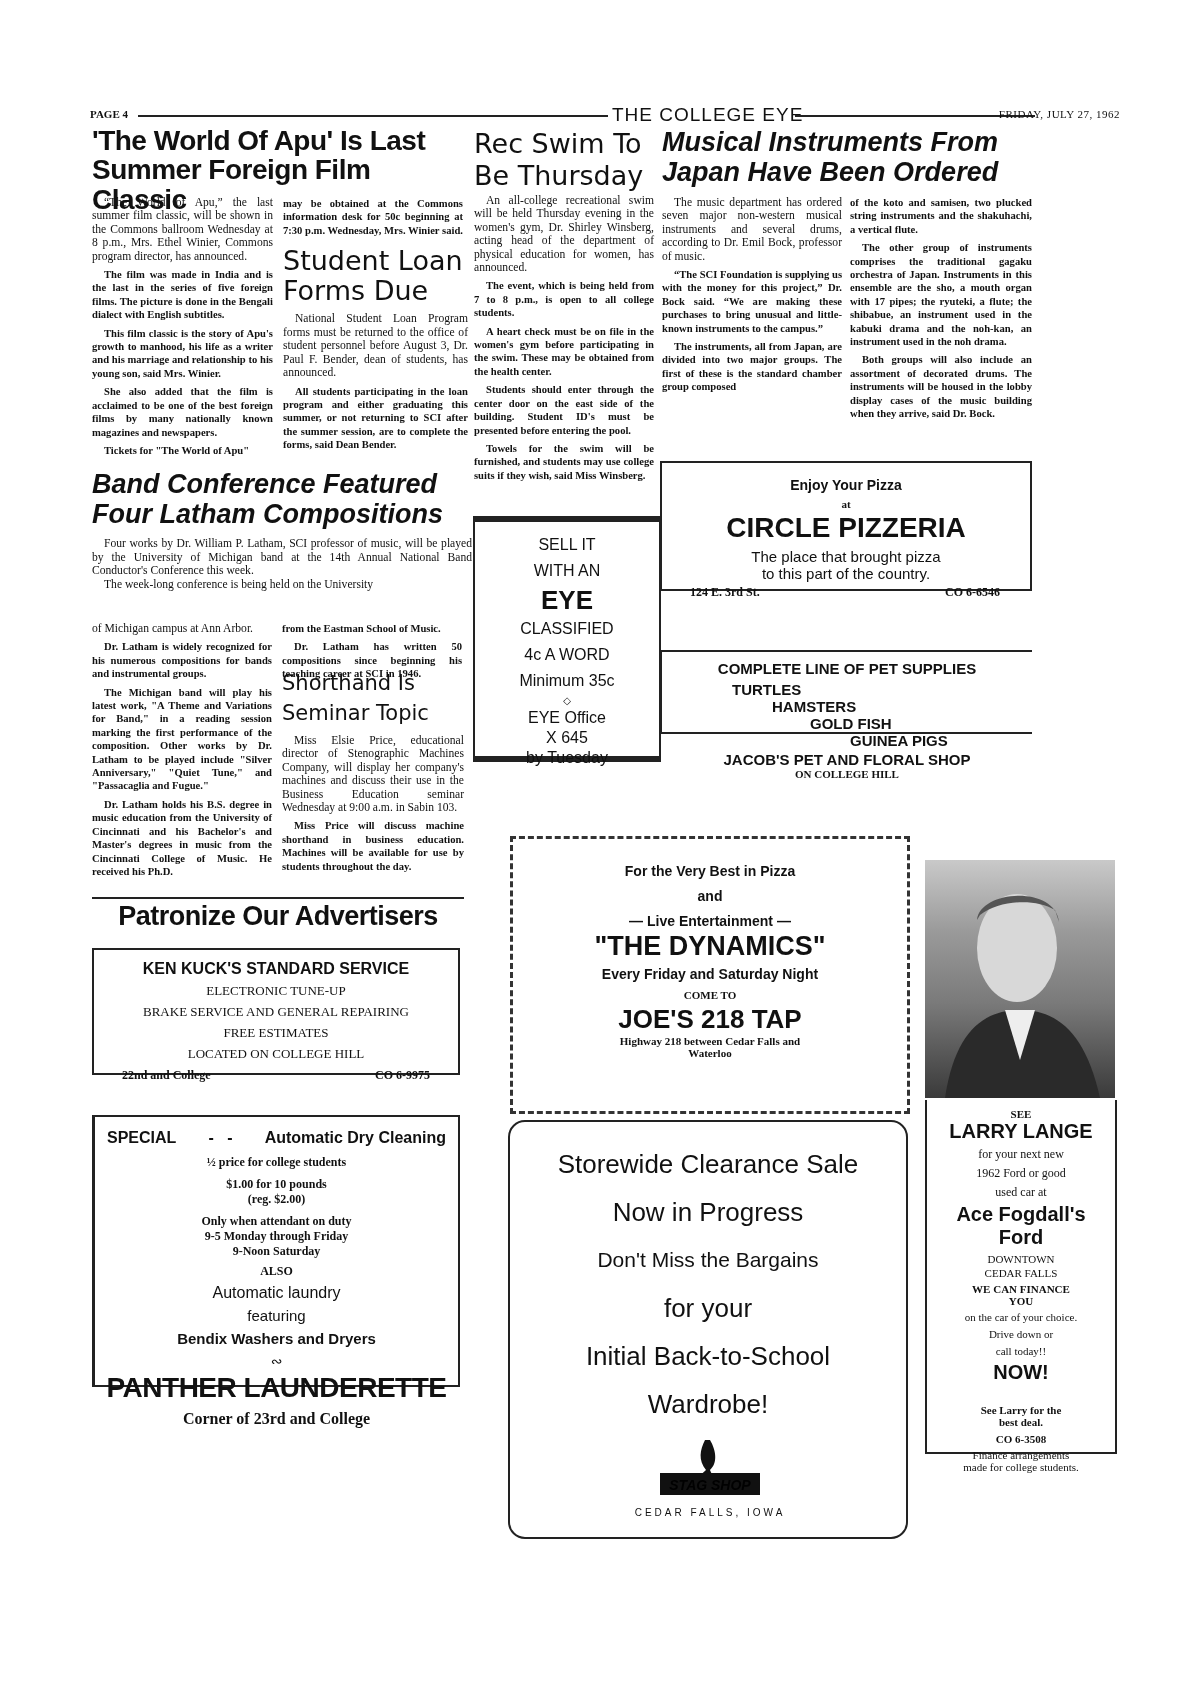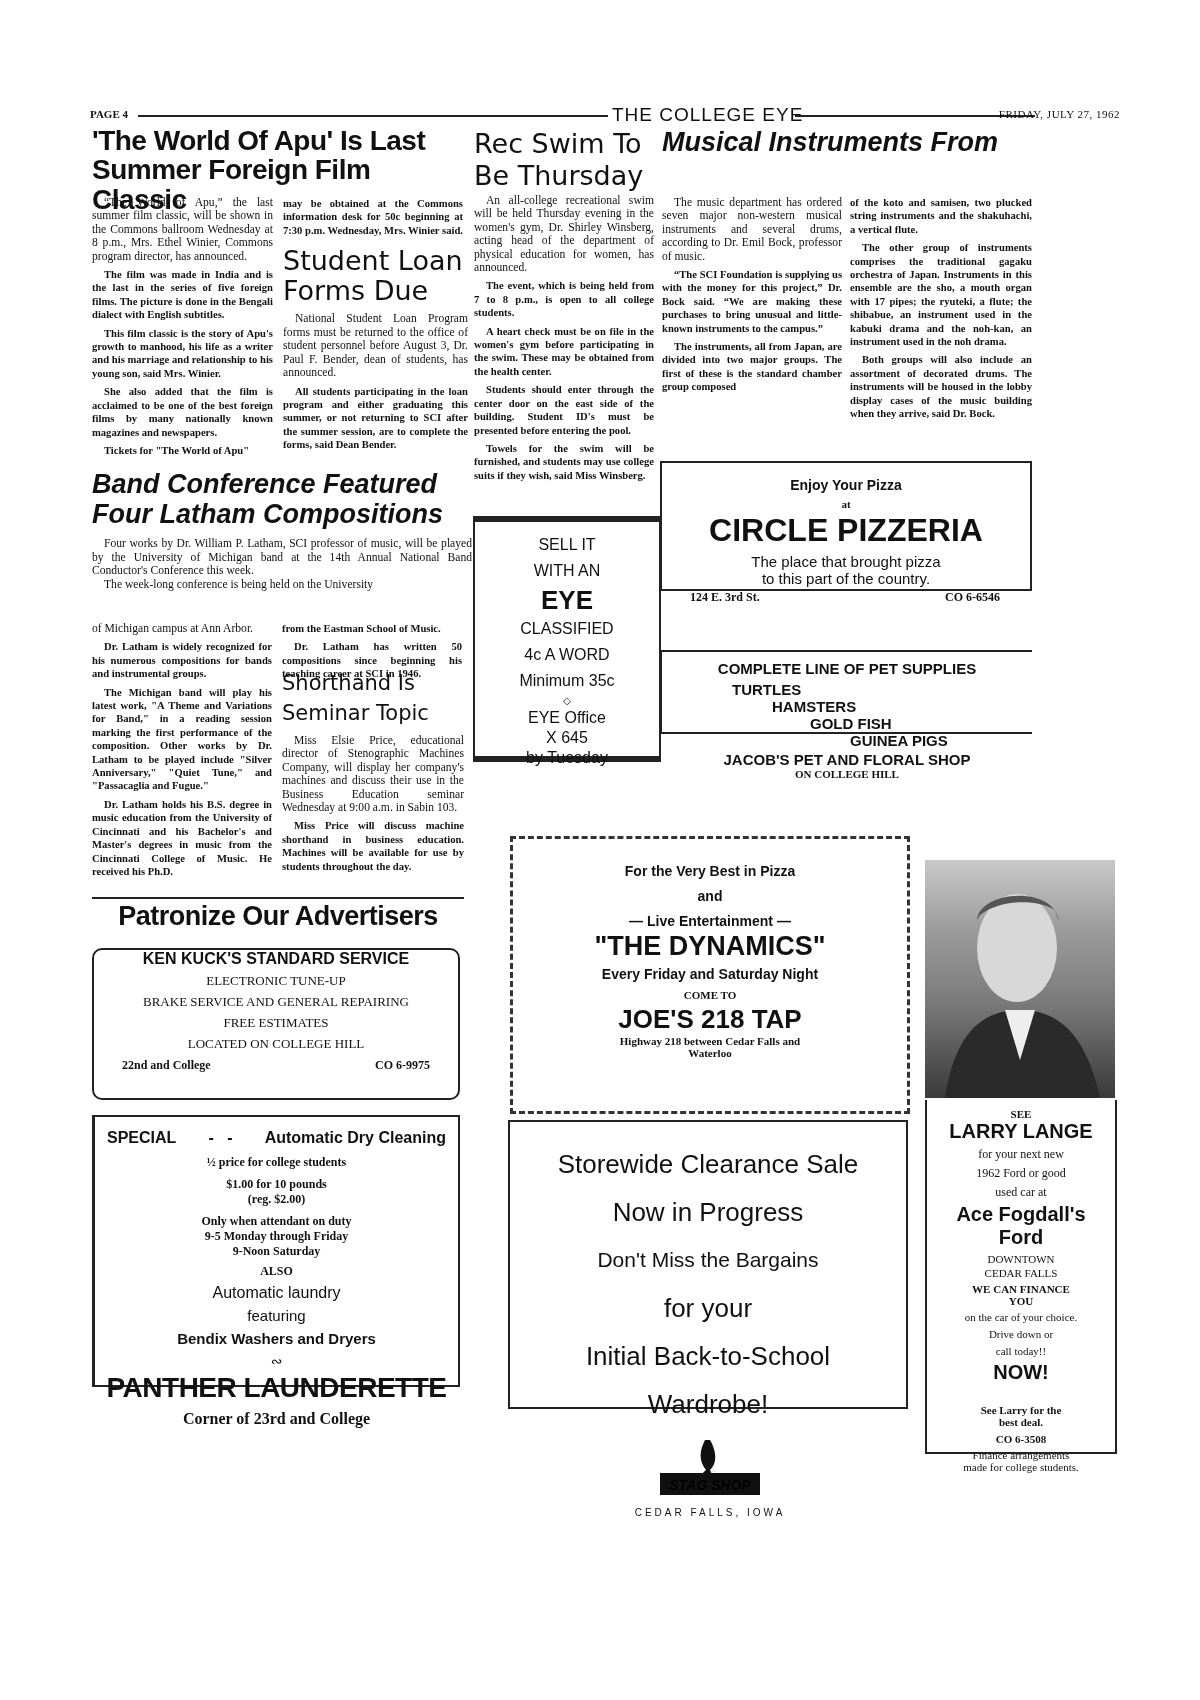--- a/index.html
+++ b/index.html
@@ -75,20 +75,21 @@
     <p class="b">The event, which is being held from 7 to 8 p.m., is open to all college students.</p>
     <p class="b">A heart check must be on file in the women's gym before participating in the swim. These may be obtained from the health center.</p>
     <p class="b">Students should enter through the center door on the east side of the building. Student ID's must be presented before entering the pool.</p>
     <p class="b">Towels for the swim will be furnished, and students may use college suits if they wish, said Miss Winsberg.</p>
   </div>
 </div>
 
 <div class="abs" style="left:662px;top:128px;width:470px;">
   <h1 class="hl-ital" style="font-size:27px;">
     <span>Musical Instruments From</span><br>
+    <span>Japan Have Been Ordered</span>
   </h1>
 </div>
 <div class="abs body" style="left:662px;top:196px;width:180px;">
   <p>The music department has ordered seven major non-western musical instruments and several drums, according to Dr. Emil Bock, professor of music.</p>
   <p class="b">“The SCI Foundation is supplying us with the money for this project,” Dr. Bock said. “We are making these purchases to bring unusual and little-known instruments to the campus.”</p>
   <p class="b">The instruments, all from Japan, are divided into two major groups. The first of these is the standard chamber group composed</p>
 </div>
 <div class="abs body" style="left:850px;top:196px;width:182px;">
   <p class="b" style="text-indent:0">of the koto and samisen, two plucked string instruments and the shakuhachi, a vertical flute.</p>
   <p class="b">The other group of instruments comprises the traditional gagaku orchestra of Japan. Instruments in this ensemble are the sho, a mouth organ with 17 pipes; the ryuteki, a flute; the shibabue, an instrument used in the kabuki drama and the noh-kan, an instrument used in the noh drama.</p>
@@ -124,21 +125,21 @@
   <div class="body" style="margin-top:6px;">
     <p>Miss Elsie Price, educational director of Stenographic Machines Company, will display her company's machines and discuss their use in the Business Education seminar Wednesday at 9:00 a.m. in Sabin 103.</p>
     <p class="b">Miss Price will discuss machine shorthand in business education. Machines will be available for use by students throughout the day.</p>
   </div>
 </div>
 
 <div class="abs" style="left:92px;top:897px;width:372px;height:2px;background:#222;"></div>
 
 <div class="abs center hl-heavy" style="left:92px;top:902px;width:372px;font-size:27px;">Patronize Our Advertisers</div>
 
-<div class="abs box serif" style="left:92px;top:948px;width:368px;height:152px;border-radius:10px;">
+<div class="abs box serif" style="left:92px;top:948px;width:368px;height:127px;padding-top:10px;">
   <div class="sans bold" style="font-size:16px;">KEN KUCK'S STANDARD SERVICE</div>
   <div style="font-size:13px;margin-top:5px;">ELECTRONIC TUNE-UP</div>
   <div style="font-size:13px;margin-top:5px;">BRAKE SERVICE AND GENERAL REPAIRING</div>
   <div style="font-size:13px;margin-top:5px;">FREE ESTIMATES</div>
   <div style="font-size:13px;margin-top:5px;">LOCATED ON COLLEGE HILL</div>
   <div style="display:flex;justify-content:space-between;padding:6px 28px 0 28px;font-size:12px;font-weight:bold;">
     <span>22nd and College</span>
     <span>CO 6-9975</span>
   </div>
 </div>
@@ -173,21 +174,21 @@
   <div style="font-size:16px;line-height:26px;">Minimum 35c</div>
   <div style="font-size:10px;line-height:14px;">◇</div>
   <div style="font-size:16px;line-height:20px;">EYE Office</div>
   <div style="font-size:16px;line-height:20px;">X 645</div>
   <div style="font-size:16px;line-height:20px;">by Tuesday</div>
 </div>
 
 <div class="abs box" style="left:660px;top:461px;width:372px;height:130px;padding-top:14px;">
   <div class="sans bold" style="font-size:14px;">Enjoy Your Pizza</div>
   <div class="serif bold" style="font-size:11px;margin-top:5px;">at</div>
-  <div class="sans" style="font-size:32px;font-weight:900;margin-top:2px;">CIRCLE PIZZERIA</div>
+  <div class="sans" style="font-size:28px;font-weight:900;margin-top:2px;">CIRCLE PIZZERIA</div>
   <div class="sans" style="font-size:15px;margin-top:4px;">The place that brought pizza</div>
   <div class="sans" style="font-size:15px;">to this part of the country.</div>
   <div class="serif bold" style="display:flex;justify-content:space-between;padding:3px 30px 0 28px;font-size:12px;">
     <span>124 E. 3rd St.</span>
     <span>CO 6-6546</span>
   </div>
 </div>
 
 <div class="abs box sans" style="left:660px;top:650px;width:372px;height:84px;border-right:none;padding-top:8px;font-weight:bold;">
   <div style="font-size:15px;">COMPLETE LINE OF PET SUPPLIES</div>
@@ -203,21 +204,21 @@
   <div class="sans bold" style="font-size:14px;">For the Very Best in Pizza</div>
   <div class="sans bold" style="font-size:14px;margin-top:9px;">and</div>
   <div class="sans bold" style="font-size:14px;margin-top:9px;">— Live Entertainment —</div>
   <div class="sans" style="font-size:27px;font-weight:900;margin-top:2px;">"THE DYNAMICS"</div>
   <div class="sans bold" style="font-size:14px;margin-top:4px;">Every Friday and Saturday Night</div>
   <div class="serif bold" style="font-size:11px;margin-top:7px;">COME TO</div>
   <div class="sans" style="font-size:26px;font-weight:900;margin-top:3px;">JOE'S 218 TAP</div>
   <div class="serif bold" style="font-size:11px;width:220px;margin:0 auto;line-height:12px;">Highway 218 between Cedar Falls and Waterloo</div>
 </div>
 
-<div class="abs box sans" style="left:508px;top:1120px;width:400px;height:289px;padding-top:18px;">
+<div class="abs box sans" style="left:508px;top:1120px;width:400px;height:419px;padding-top:18px;border-radius:17px;">
   <div style="font-size:26px;line-height:48px;">Storewide Clearance Sale</div>
   <div style="font-size:26px;line-height:48px;">Now in Progress</div>
   <div style="font-size:21px;line-height:48px;">Don't Miss the Bargains</div>
   <div style="font-size:26px;line-height:48px;">for your</div>
   <div style="font-size:26px;line-height:48px;">Initial Back-to-School</div>
   <div style="font-size:26px;line-height:48px;">Wardrobe!</div>
 </div>
 <div class="abs center" style="left:620px;top:1435px;width:180px;">
   <svg width="120" height="70" viewBox="0 0 120 70">
     <path d="M55 5 C50 15,48 25,56 35 C50 40,45 45,50 55 L62 55 C66 45,62 40,60 35 C68 28,66 15,60 5 Z" fill="#111"></path>

